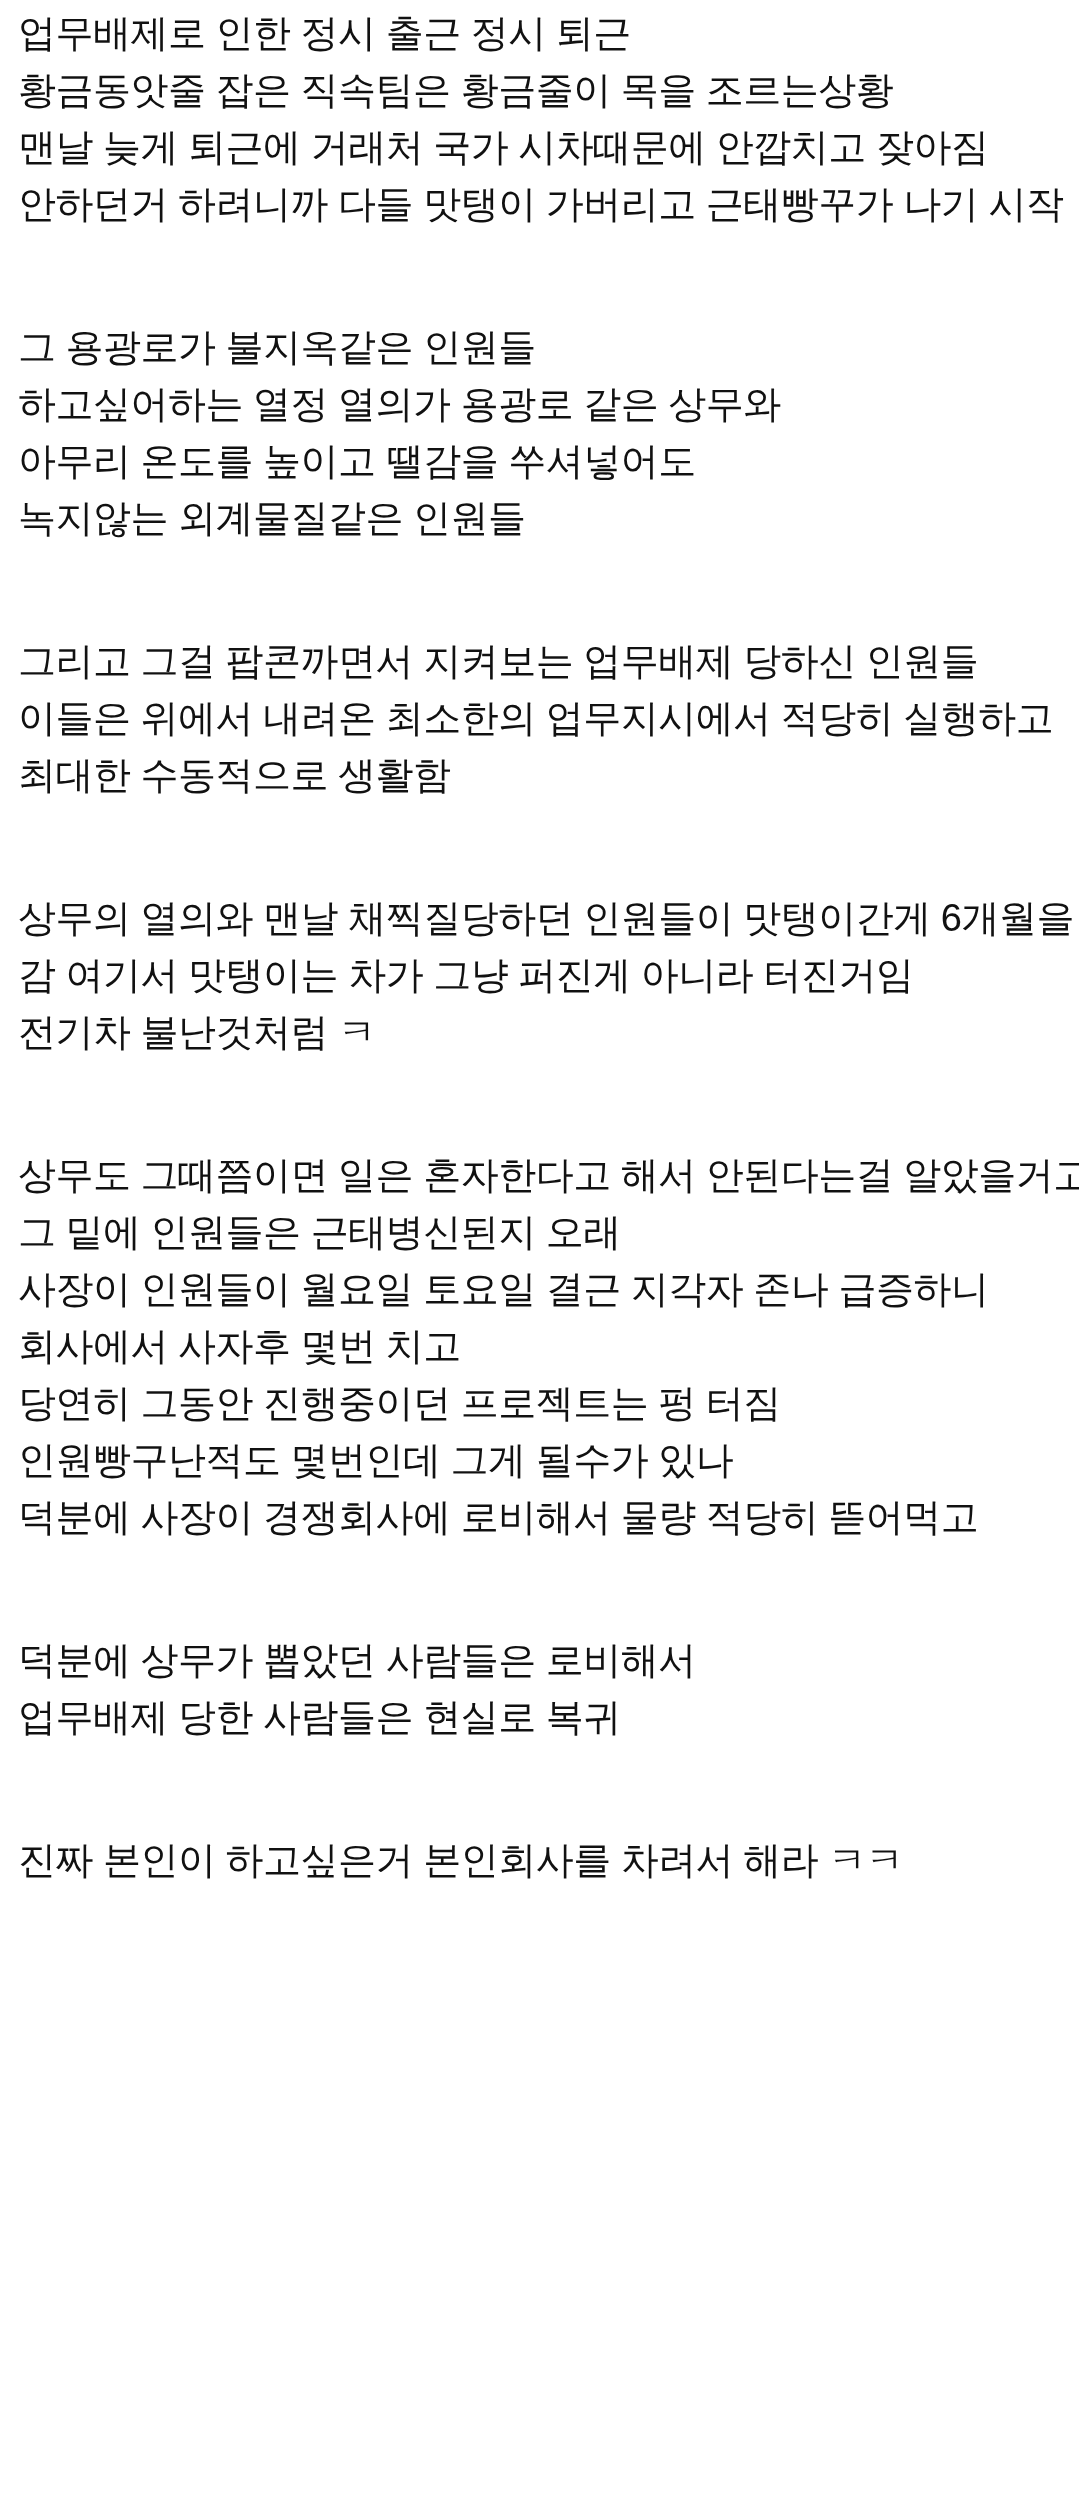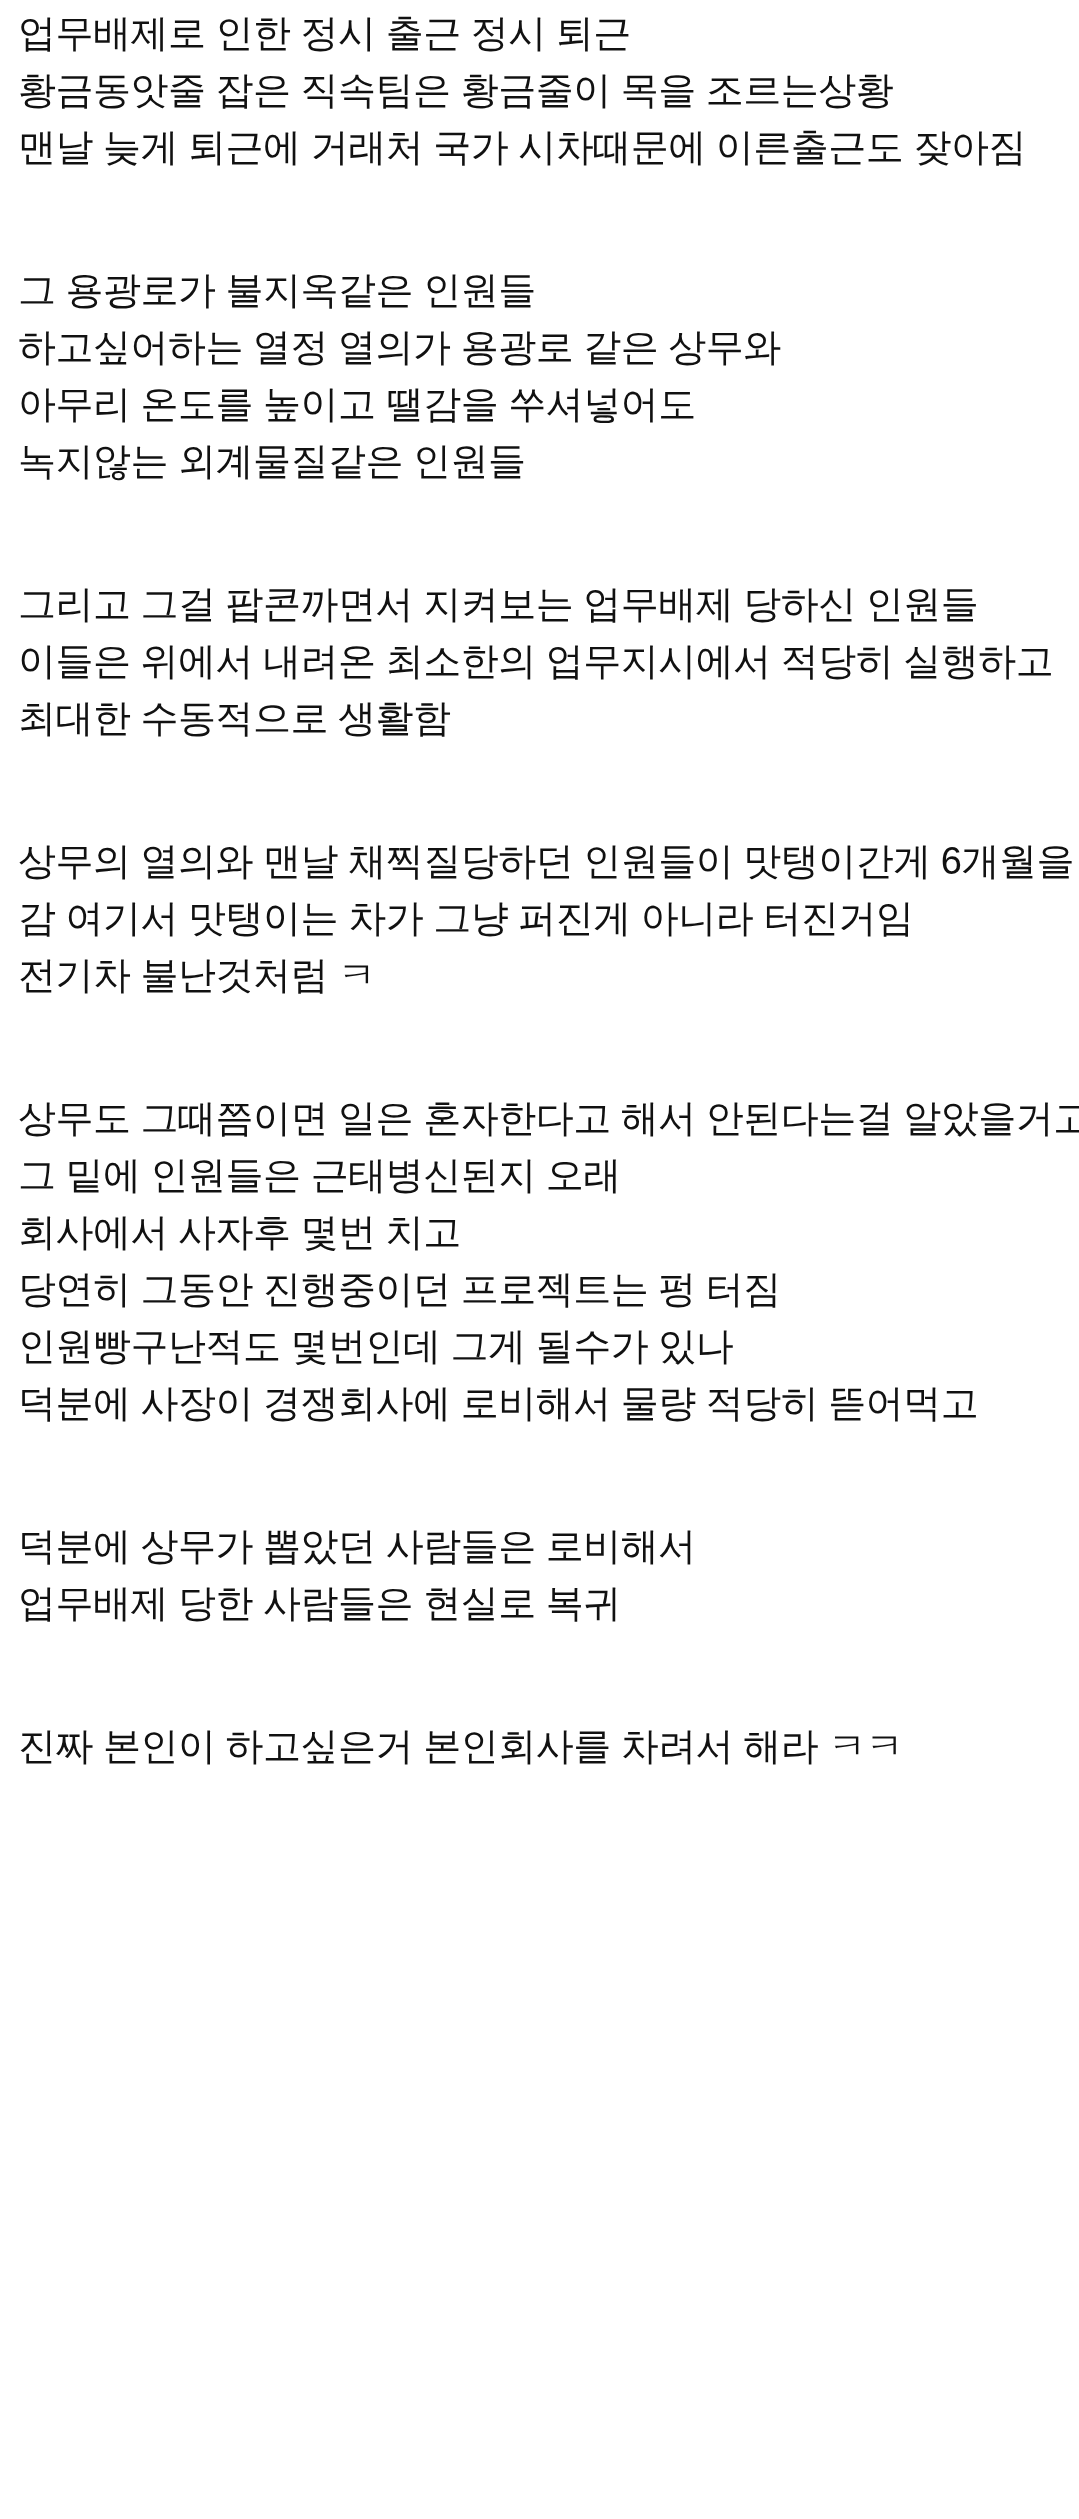--- a/index.html
+++ b/index.html
@@ -39,21 +39,24 @@
 
 <div class="post-body">
     <div class="text-block">
       <p class="text-paragraph">
         <span class="text-line">업무배제로 인한 정시 출근 정시 퇴근</span>
       </p>
       <p class="text-paragraph">
         <span class="text-line">황금동앗줄 잡은 직속팀은 황금줄이 목을 조르는상황</span>
       </p>
       <p class="text-paragraph">
-        <span class="text-line">맨날 늦게 퇴근에 거래처 국가 시차때문에 이른출근도 잦아짐</span>
+        <span class="text-line">맨날 늦게 퇴근에 거래처 국가 시차때문에 안깝치고 잦아짐</span>
+      </p>
+      <p class="text-paragraph">
+        <span class="text-line">안하던거 하려니까 다들 맛탱이 가버리고 근태빵꾸가 나기 시작</span>
       </p>
     </div>
     <div class="text-block">
       <p class="text-paragraph">
         <span class="text-line">그 용광로가 불지옥같은 인원들</span>
       </p>
       <p class="text-paragraph">
         <span class="text-line">하고싶어하는 열정 열의가 용광로 같은 상무와</span>
       </p>
       <p class="text-paragraph">
@@ -84,20 +87,23 @@
       </p>
     </div>
     <div class="text-block">
       <p class="text-paragraph">
         <span class="text-line">상무도 그때쯤이면 일은 혼자한다고 해서 안된다는걸 알았을거고</span>
       </p>
       <p class="text-paragraph">
         <span class="text-line">그 밑에 인원들은 근태병신된지 오래</span>
       </p>
       <p class="text-paragraph">
+        <span class="text-line">사장이 인원들이 월요일 토요일 결근 지각자 존나 급증하니</span>
+      </p>
+      <p class="text-paragraph">
         <span class="text-line">회사에서 사자후 몇번 치고</span>
       </p>
       <p class="text-paragraph">
         <span class="text-line">당연히 그동안 진행중이던 프로젝트는 펑 터짐</span>
       </p>
       <p class="text-paragraph">
         <span class="text-line">인원빵구난적도 몇번인데 그게 될수가 있나</span>
       </p>
       <p class="text-paragraph">
         <span class="text-line">덕분에 사장이 경쟁회사에 로비해서 물량 적당히 뜯어먹고</span>

